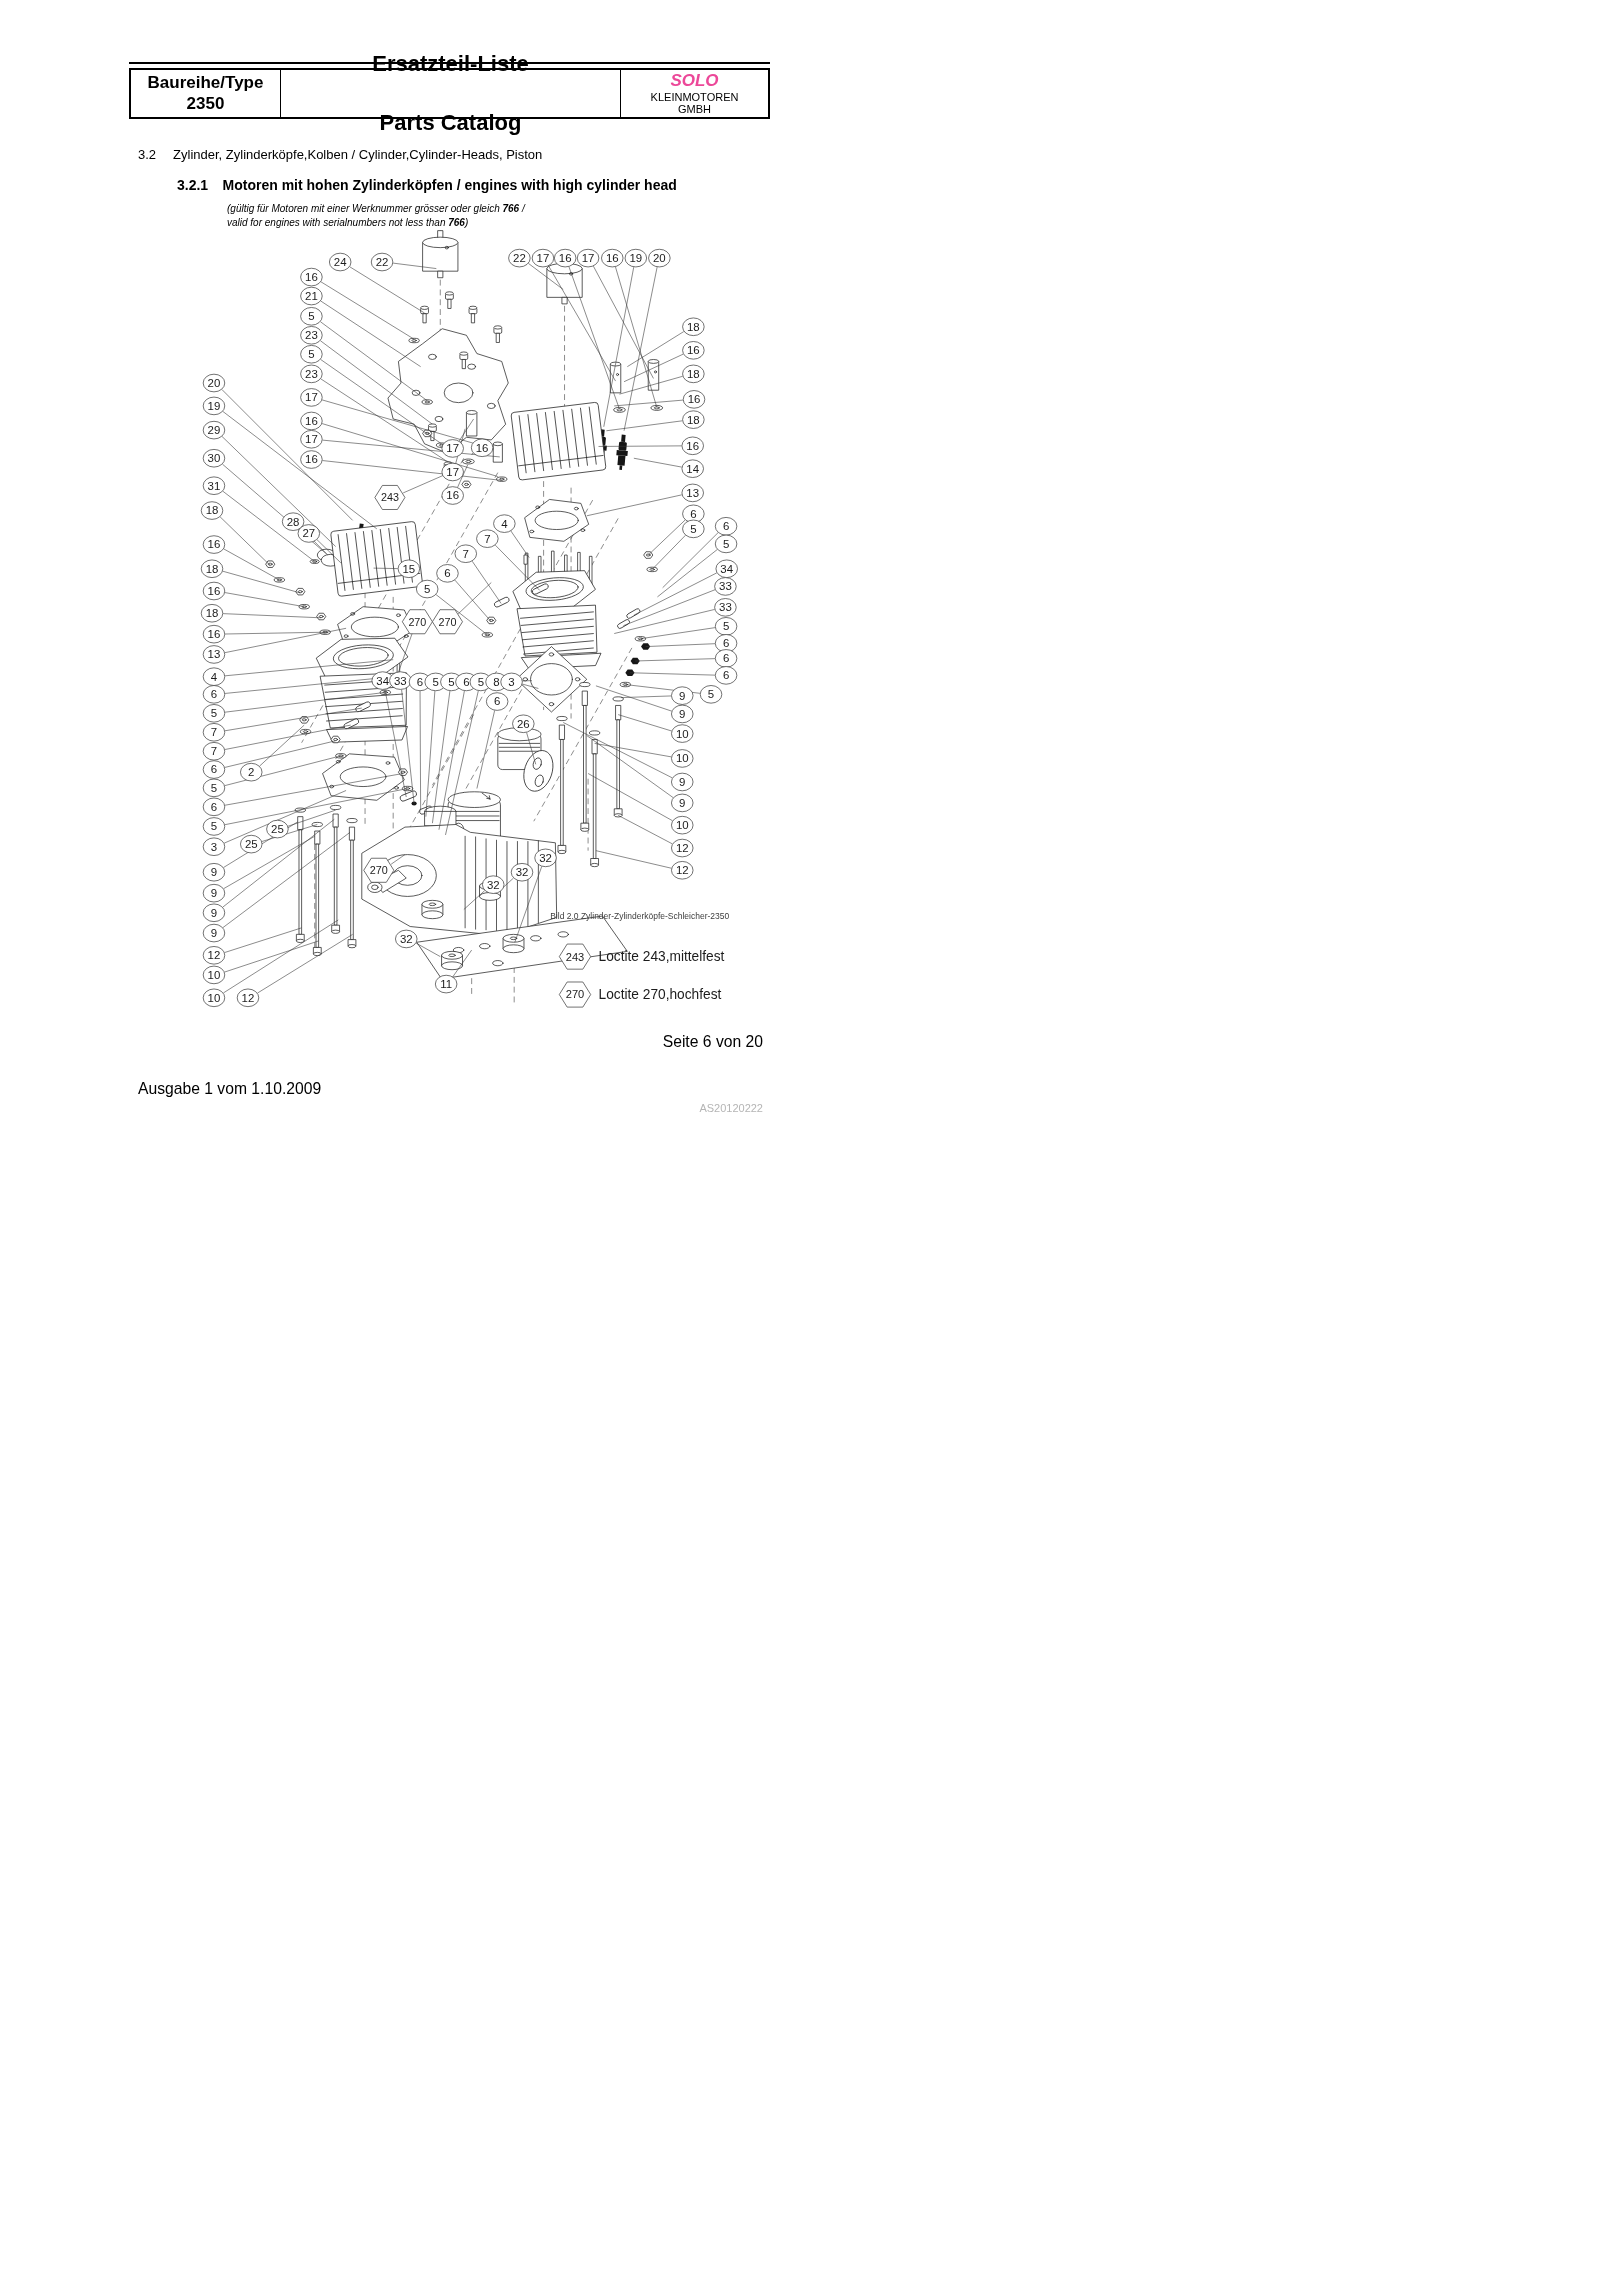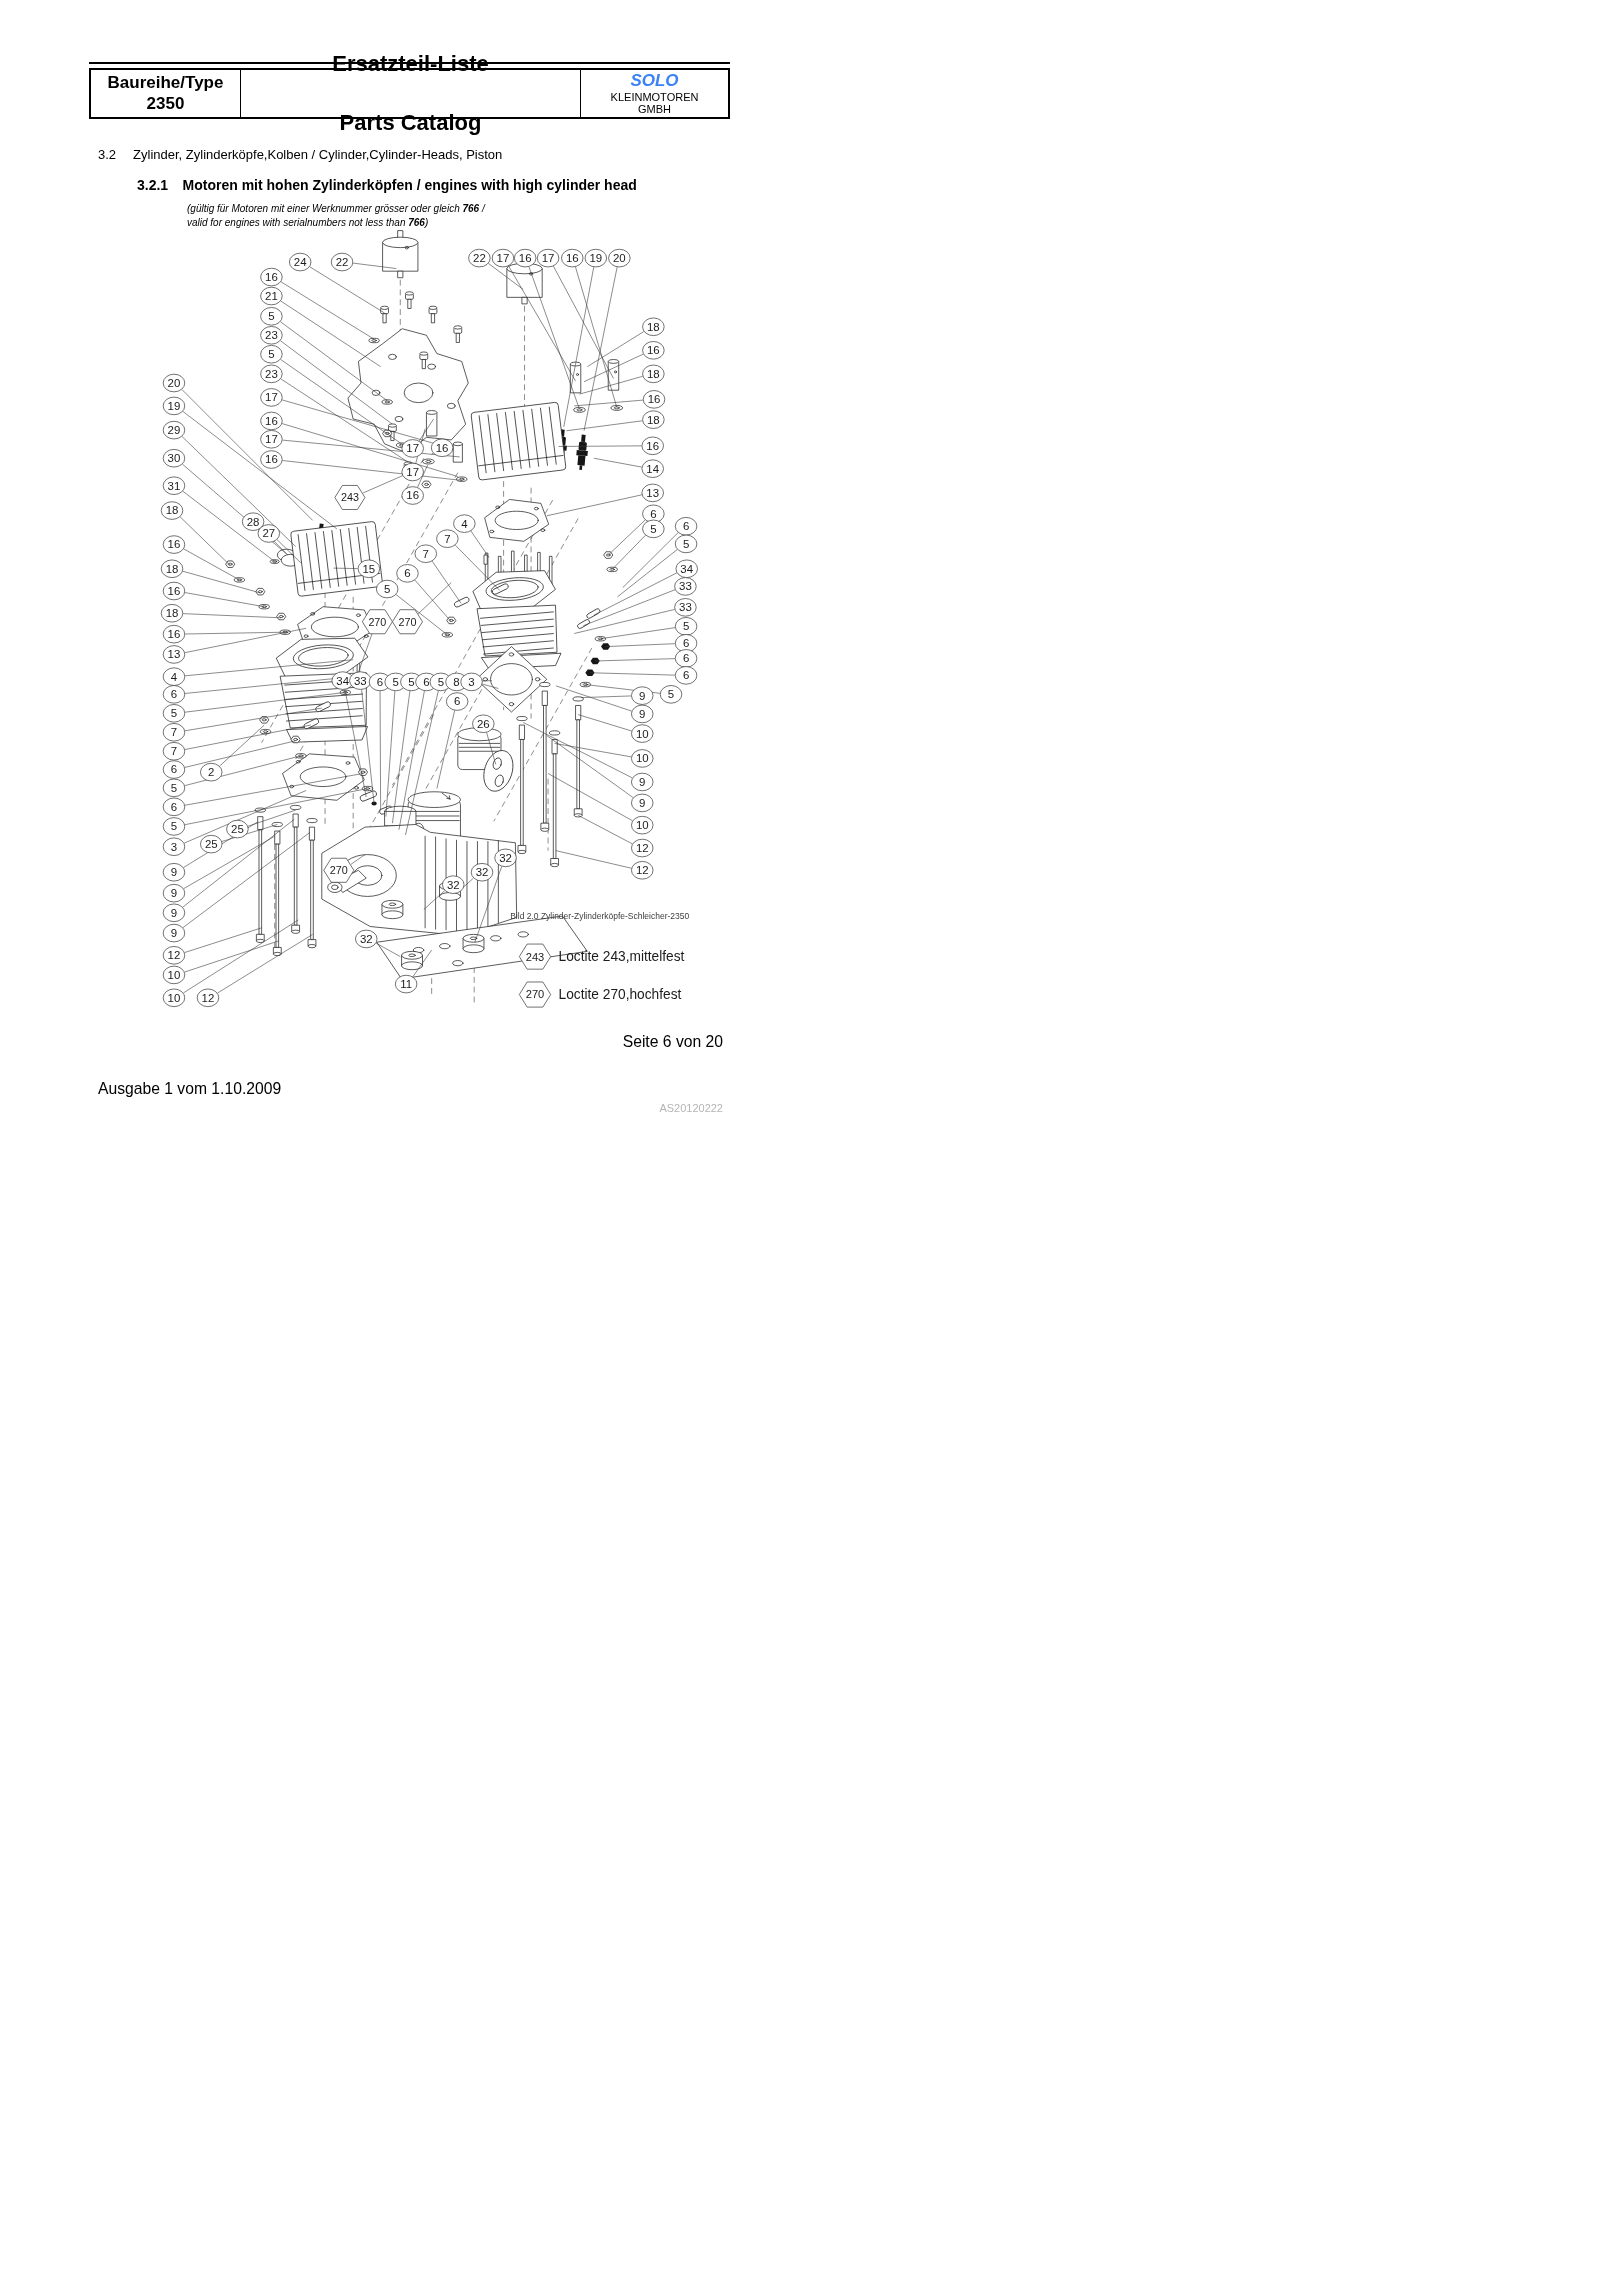--- a/index.html
+++ b/index.html
@@ -1,17 +1,17 @@
 <!DOCTYPE html>
 <html style="font-size:10.5px"><head>
 <meta charset="utf-8">
 <style>
   html,body{margin:0;padding:0;background:#ffffff;}
   .page{position:relative;width:811px;height:1148px;background:#fff;overflow:hidden;
-        font-family:"Liberation Sans",sans-serif;color:#000;}
+        font-family:"Liberation Sans",sans-serif;color:#000;margin-left:40px;}
   .abs{position:absolute;}
   .top-rule{left:89px;top:62px;width:641px;height:2px;background:#000;}
   .hbox{left:89px;top:68px;width:637px;height:47px;border:2px solid #000;display:flex;}
   .hc{display:flex;flex-direction:column;justify-content:center;align-items:center;height:100%;}
   .c1{width:149px;border-right:1.3px solid #000;}
   .c2{flex:1;border-right:1.3px solid #000;gap:35px;}
   .c3{width:147px;}
   .t27{font-size:17px;font-weight:bold;line-height:1.22;}
   .t36{font-size:22px;font-weight:bold;line-height:1.08;}
   .solo{font-size:17px;font-weight:bold;font-style:italic;line-height:1.1;}
@@ -41,21 +41,21 @@
   <header class="abs hbox">
     <div class="hc c1">
       <div class="t27">Baureihe/Type</div>
       <div class="t27">2350</div>
     </div>
     <div class="hc c2">
       <div class="t36">Ersatzteil-Liste</div>
       <div class="t36">Parts Catalog</div>
     </div>
     <div class="hc c3">
-      <div class="solo" id="brand-solo" style="color: #3b82f6;">SOLO</div>
+      <div class="solo" id="brand-solo" style="color: #ec4899;">SOLO</div>
       <div class="t21">KLEINMOTOREN</div>
       <div class="t21">GMBH</div>
     </div>
   </header>
 
   <div class="abs sec">
     <span class="num">3.2</span><span>Zylinder, Zylinderköpfe,Kolben / Cylinder,Cylinder-Heads, Piston</span>
   </div>
 
   <div class="abs subsec">

